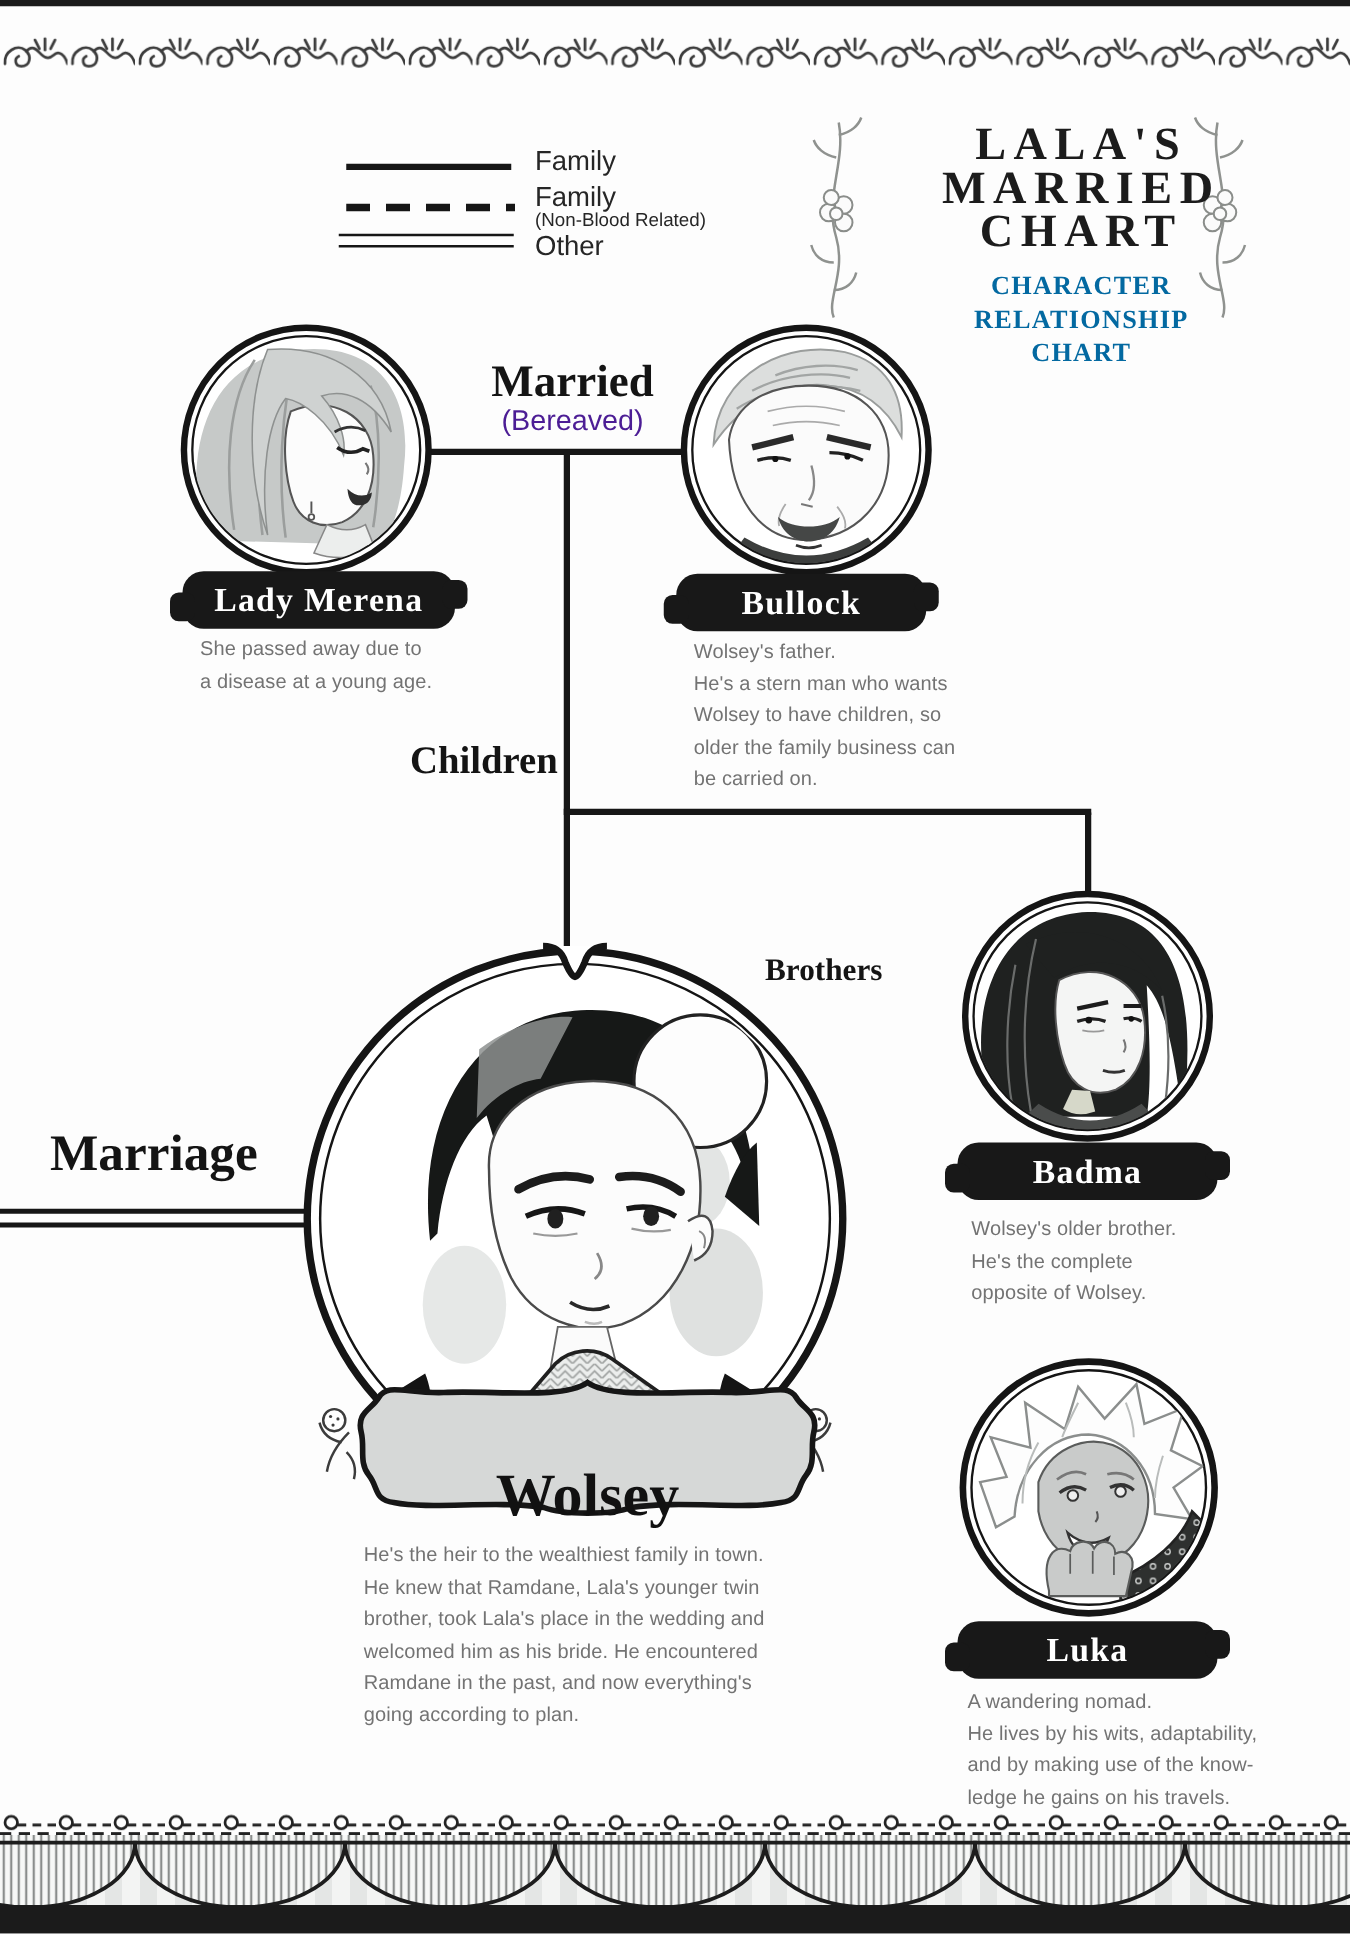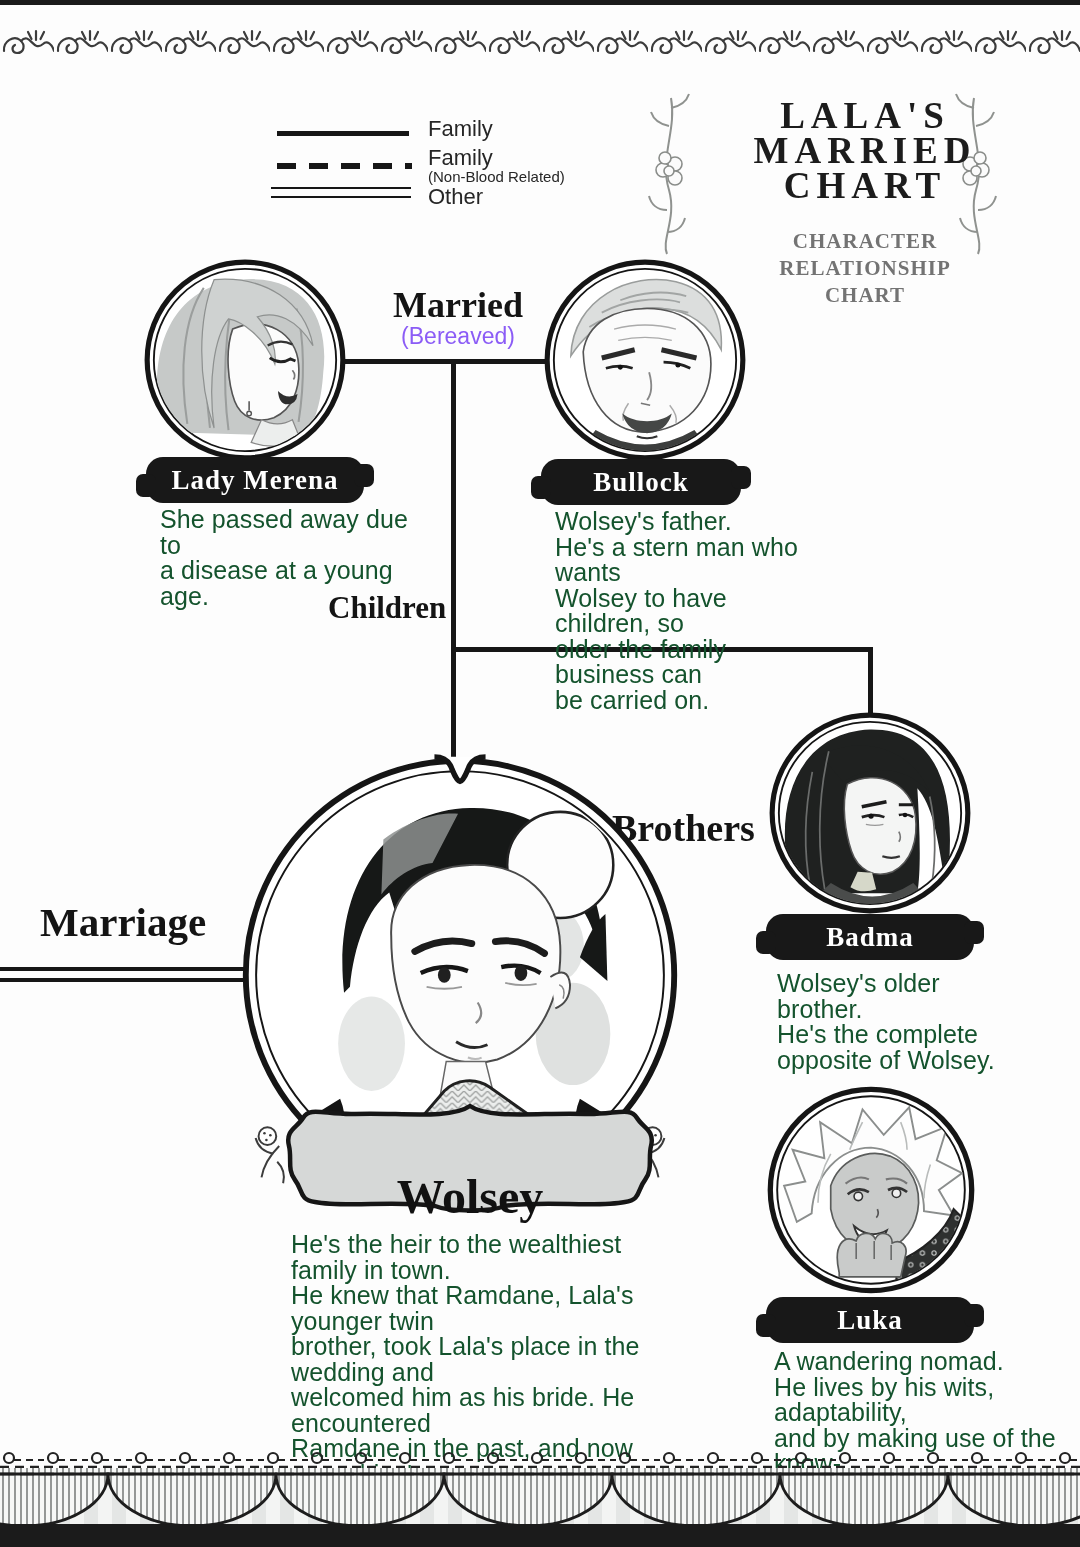--- a/index.html
+++ b/index.html
@@ -1,34 +1,34 @@
 <!DOCTYPE html>
 <html><head>
 <meta charset="utf-8">
 <style>
   html,body{margin:0;padding:0;background:#e9e9e9;}
   #page{position:relative;width:1080px;height:1547px;background:#fdfdfd;overflow:hidden;
         font-family:"Liberation Sans",sans-serif;color:#2c2c2c;padding-left:13px;}
   .abs{position:absolute;}
   .serif{font-family:"Liberation Serif",serif;}
   .relab{font-family:"Liberation Serif",serif;font-weight:bold;color:#141414;}
-  .desc{font-size:25px;line-height:25.5px;white-space:pre-line;color:#14532d;letter-spacing:.1px;}
+  .desc{font-size:16px;line-height:25.5px;white-space:pre-line;color:#737373;letter-spacing:.1px;}
   
   .edge{background:#1b1b1b;z-index:40;}
   
   .lg-line-solid{background:#161616;height:5px;}
   .lg-line-dashed{height:6px;background:repeating-linear-gradient(90deg,#161616 0 19px,transparent 19px 32px);}
   .lg-line-double{height:11px;border-top:2.5px solid #161616;border-bottom:2.5px solid #161616;box-sizing:border-box;}
   .lg-label{font-size:22px;line-height:24px;color:#262626;}
   .lg-sub{font-size:15px;line-height:16px;color:#262626;}
   
   #title-block{width:260px;text-align:center;}
   .title-line{display:block;font-size:37px;line-height:35px;font-weight:bold;letter-spacing:6px;color:#1c1c1c;}
-  .subtitle{margin-top:25px;font-size:21px;line-height:27px;font-weight:bold;letter-spacing:1px;
-            color:#737373;white-space:pre-line;font-family:"Liberation Serif",serif;}
+  .subtitle{margin-top:12px;font-size:21px;line-height:27px;font-weight:bold;letter-spacing:1px;
+            color:#0369a1;white-space:pre-line;font-family:"Liberation Serif",serif;}
   
   .rline{background:#161616;z-index:0;}
   .dline{border-top:4px solid #161616;border-bottom:4px solid #161616;box-sizing:border-box;height:15px;z-index:0;}
   
   .badge{height:46px;background:#181818;border-radius:17px;z-index:6;display:flex;align-items:center;justify-content:center;}
   .badge::before{content:"";position:absolute;left:-10px;top:17px;width:20px;height:23px;border-radius:7px;background:#181818;}
   .badge::after{content:"";position:absolute;right:-10px;top:7px;width:20px;height:23px;border-radius:7px;background:#181818;}
   .badge span{font-family:"Liberation Serif",serif;font-weight:bold;font-size:27px;color:#fff;letter-spacing:1px;}
   .portrait{z-index:2;}
   
@@ -113,24 +113,24 @@
   </div>
 
   <div class="abs rline" style="left:330px;top:359px;width:230px;height:5px;"></div>
   <div class="abs rline" style="left:451px;top:362px;width:5px;height:400px;"></div>
   <div class="abs rline" style="left:451px;top:647px;width:422px;height:5px;"></div>
   <div class="abs rline" style="left:868px;top:650px;width:5px;height:74px;"></div>
   <div class="abs dline" style="left:0;top:967px;width:252px;"></div>
 
   <div class="abs" style="left:378px;top:286px;width:160px;text-align:center;">
     <div class="relab" style="font-size:36px;line-height:38px;">Married</div>
-    <div style="font-size:23px;line-height:25px;color:#8b5cf6;">(Bereaved)</div>
+    <div style="font-size:23px;line-height:25px;color:#4c1d95;">(Bereaved)</div>
   </div>
   <div class="abs relab" style="left:328px;top:590px;font-size:31px;">Children</div>
-  <div class="abs relab" style="left:612px;top:763px;font-size:38px;margin-top:43px;">Brothers</div>
+  <div class="abs relab" style="left:612px;top:763px;font-size:25px;">Brothers</div>
   <div class="abs relab" style="left:40px;top:898px;font-size:41px;">Marriage</div>
 
   <svg class="abs portrait" style="left:142px;top:257px;" width="206" height="206" viewBox="0 0 200 200">
     <defs>
         <clipPath id="cpm">
           <circle cx="100" cy="100" r="88"></circle>
         </clipPath>
       </defs>
     <circle cx="100" cy="100" r="95" fill="#ffffff" stroke="#151515" stroke-width="5"></circle>
     <circle cx="100" cy="100" r="88.5" fill="none" stroke="#151515" stroke-width="1.8"></circle>

